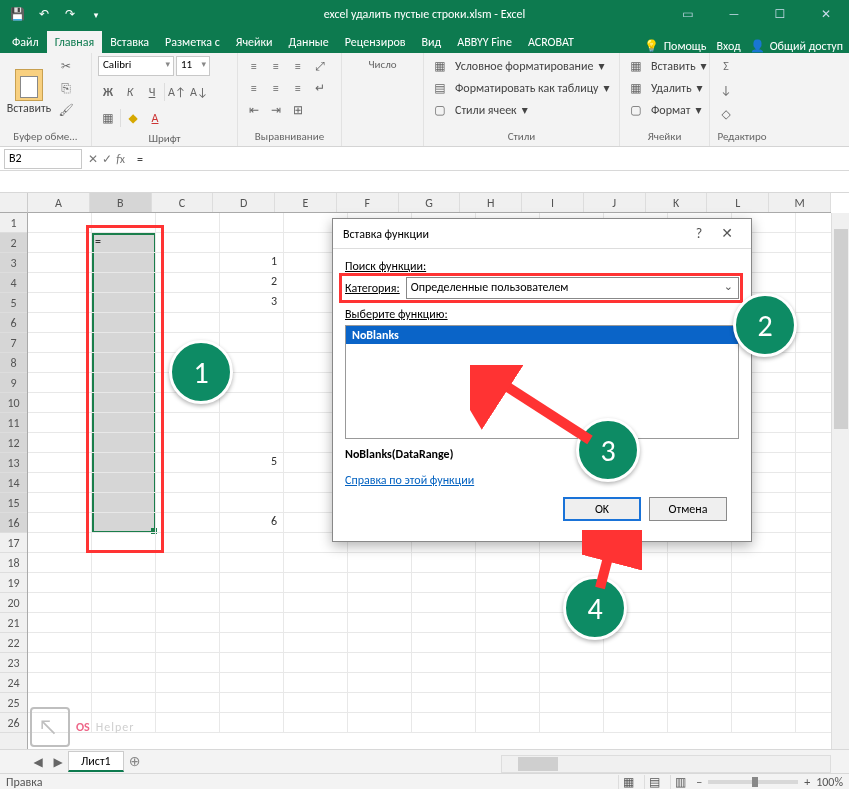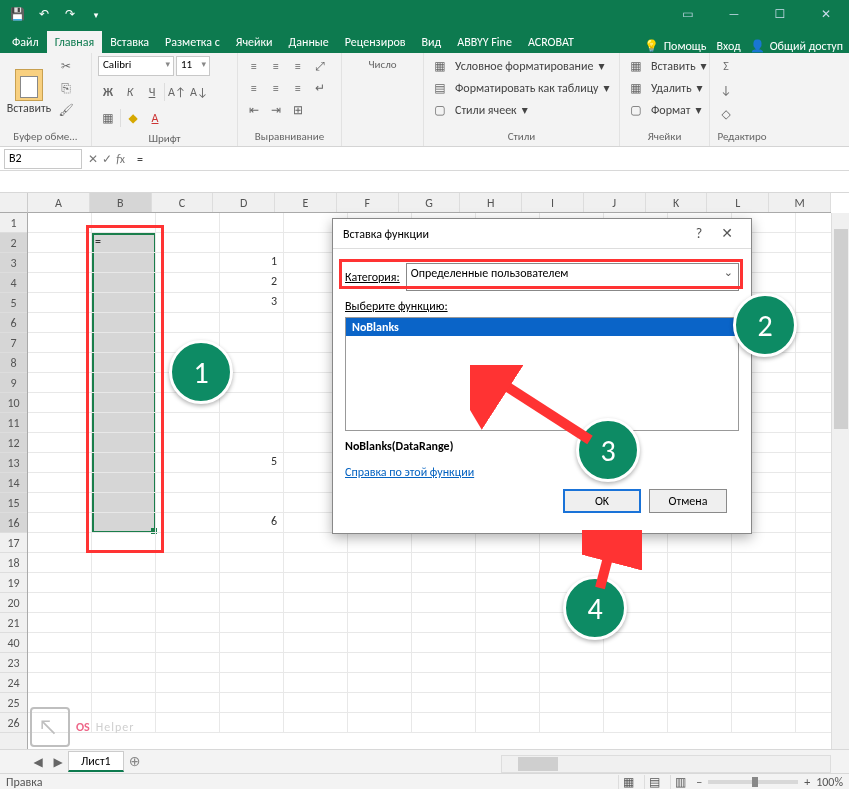--- a/index.html
+++ b/index.html
@@ -57,21 +57,21 @@
 .redbox{position:absolute;border:3px solid #f33;pointer-events:none}
 
 .dialog{position:absolute;width:420px;background:#fff;border:1px solid #888;box-shadow:0 4px 12px rgba(0,0,0,.3);font-size:12px}
 .dlg-title{height:30px;display:flex;align-items:center;padding:0 10px;border-bottom:1px solid #ddd}
 .dlg-title-txt{flex:1}
 .dlg-help,.dlg-close{width:28px;height:28px;display:flex;align-items:center;justify-content:center;color:#555;font-size:14px}
 .dlg-body{padding:10px 12px}
 .dlg-label{font-size:12px;text-decoration:underline;margin-bottom:4px}
 .dlg-search{width:100%;height:40px;border:1px solid #999;padding:4px;font-size:11px;margin-bottom:2px;background:#fff;color:#555;line-height:14px}
 .dlg-row{display:flex;align-items:center;gap:6px;margin:4px 0}
-.dlg-select{flex:1;height:28px;border:1px solid #888;background:#fff;padding:2px 18px 2px 4px;font-size:12px;position:relative}
+.dlg-select{flex:1;height:22px;border:1px solid #888;background:#fff;padding:2px 18px 2px 4px;font-size:12px;position:relative}
 .dlg-select::after{content:'⌄';position:absolute;right:5px;top:2px;font-size:11px;color:#555}
 .dlg-list{width:100%;height:114px;border:1px solid #999;background:#fff;margin-top:2px}
 .dlg-list-item{background:#0a64c8;color:#fff;padding:2px 6px;font-weight:bold}
 .dlg-sig{margin-top:8px;font-weight:bold}
 .dlg-help-txt{margin-top:2px;color:#444}
 .dlg-link{color:#0563c1;text-decoration:underline;margin-top:12px;display:inline-block}
 .dlg-buttons{display:flex;justify-content:flex-end;gap:8px;padding:10px 12px;border-top:0}
 .dlg-btn{width:78px;height:24px;border:1px solid #8a8a8a;background:#efefef;font-size:12px}
 .dlg-btn.primary{border:2px solid #1a73d8}
 
@@ -97,20 +97,21 @@
 </head>
 <body>
 
 <div class="titlebar">
   <div class="qat">
     <div class="qat-btn">💾</div>
     <div class="qat-btn">↶</div>
     <div class="qat-btn">↷</div>
     <div class="qat-btn" style="font-size:9px">▾</div>
   </div>
+  <div class="doc-title">excel удалить пустые строки.xlsm - Excel</div>
   <div class="winctl">
     <div>▭</div>
     <div>—</div>
     <div>☐</div>
     <div>✕</div>
   </div>
 </div>
 
 <div class="tabs">
   <div class="tab">Файл</div>
@@ -277,21 +278,21 @@
       <div class="rh sel">12</div>
       <div class="rh sel">13</div>
       <div class="rh sel">14</div>
       <div class="rh sel">15</div>
       <div class="rh sel">16</div>
       <div class="rh">17</div>
       <div class="rh">18</div>
       <div class="rh">19</div>
       <div class="rh">20</div>
       <div class="rh">21</div>
-      <div class="rh">40</div>
+      <div class="rh">22</div>
       <div class="rh">23</div>
       <div class="rh">24</div>
       <div class="rh">25</div>
       <div class="rh">26</div>
     </div>
   <div class="cells" id="cells">
     <div class="sel-range">
         <div class="sel-handle"></div>
       </div>
   <div class="cell" style="left: 0px; top: 0px;"></div>
@@ -640,20 +641,21 @@
   <div class="redbox" style="left:86px;top:32px;width:78px;height:328px"></div>
 </div>
 
 <div class="dialog" style="left:332px;top:218px">
   <div class="dlg-title">
     <div class="dlg-title-txt">Вставка функции</div>
     <div class="dlg-help">?</div>
     <div class="dlg-close">✕</div>
   </div>
   <div class="dlg-body">
+    <div class="dlg-label">Поиск функции:</div>
     <div class="dlg-row" style="position:relative">
       <span><u>Категория:</u></span>
       <div class="dlg-select">Определенные пользователем</div>
       <div class="redbox" style="left:-6px;top:-4px;width:404px;height:30px"></div>
     </div>
     <div class="dlg-label" style="margin-top:8px">Выберите функцию:</div>
     <div class="dlg-list">
       <div class="dlg-list-item">NoBlanks</div>
     </div>
     <div class="dlg-sig">NoBlanks(DataRange)</div>

